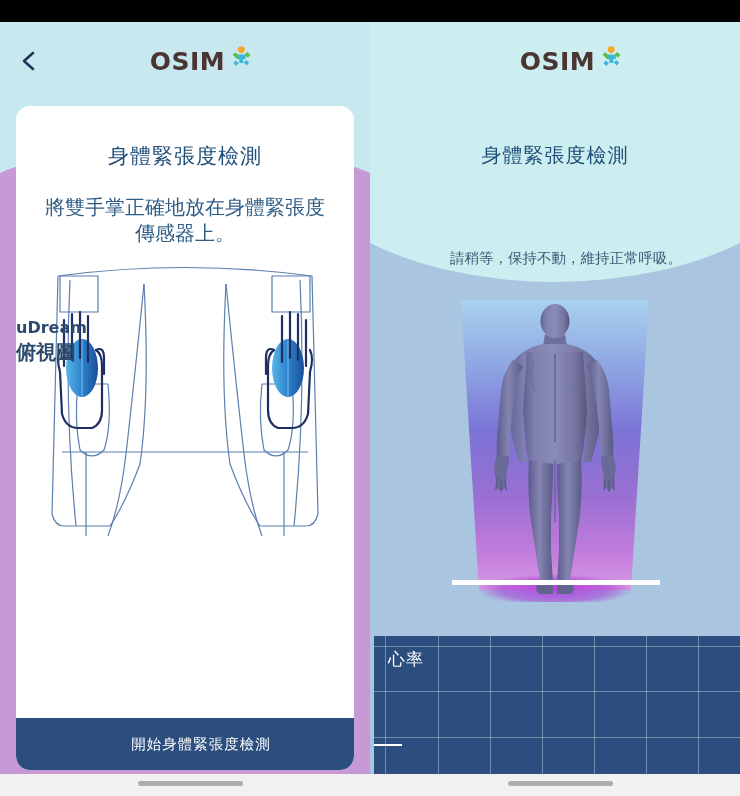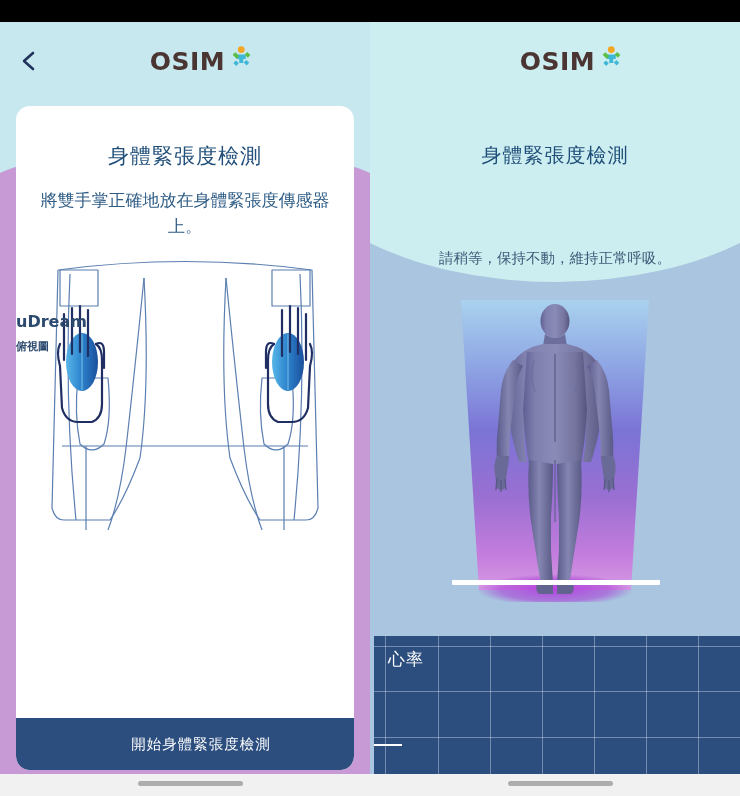--- a/index.html
+++ b/index.html
@@ -55,37 +55,37 @@
     border-radius: 14px;
     overflow: hidden;
     z-index: 4;
     display: flex; flex-direction: column;
   }
   .card-title {
     margin-top: 36px; text-align: center;
     font-size: 21px; color: #1f4e79; letter-spacing: 1px;
   }
   .card-desc {
-    margin-top: 18px; padding: 0 22px; text-align: center;
-    font-size: 17px; line-height: 26px; color: #2f5d86;
+    margin-top: 24px; padding: 0 22px; text-align: center;
+    font-size: 20px; line-height: 26px; color: #2f5d86;
   }
   .illus {
     flex: 1; position: relative; margin-top: 8px;
   }
   .illus svg { position: absolute; left: 50%; top: 0; transform: translateX(-50%); }
   .illus-label {
     position: absolute; left: 0; right: 8px; top: 62px; text-align: left;
     pointer-events: none;
     font-weight: bold;
   }
   .illus-label .l1 {
     font-family: "DejaVu Sans", sans-serif;
     font-size: 16px; color: #2b4a6e; line-height: 24px;
   }
-  .illus-label .l2 { font-size: 11px; color: #2b4a6e; line-height: 24px; }
+  .illus-label .l2 { font-size: 20px; color: #2b4a6e; line-height: 24px; }
   .cta {
     position: absolute; left: 0; bottom: 0; width: 338px; height: 52px;
     background: #2c4e7f; color: #ffffff;
     border: none; border-radius: 0 0 12px 12px;
     font-size: 14.5px; letter-spacing: 1px; cursor: pointer;
     font-family: "Liberation Sans", sans-serif;
     padding-left: 32px;
   }
 
   
@@ -101,21 +101,21 @@
   }
   .right-logo {
     position: absolute; left: 50%; transform: translateX(-50%); top: 26px;
     display: flex; align-items: flex-start; z-index: 6;
   }
   .right-title {
     position: absolute; left: 0; right: 0; top: 120px; text-align: center;
     font-size: 20px; color: #1f4e79; letter-spacing: 1px; z-index: 6;
   }
   .right-desc {
-    position: absolute; left: 58px; right: 58px; top: 224px; text-align: center;
+    position: absolute; left: 58px; right: 58px; top: 224px; text-align: right;
     font-size: 14.5px; line-height: 25px; color: #3c5a78; z-index: 6;
   }
   .scan-stage {
     position: absolute; left: 0; right: 0; top: 270px; height: 310px; z-index: 6;
   }
   .scan-stage svg { position: absolute; left: 50%; transform: translateX(-50%); top: 0; }
   .scanline {
     position: absolute; left: 82px; width: 208px; top: 288px; height: 5px;
     background: #ffffff; border-radius: 1px; z-index: 8;
   }

